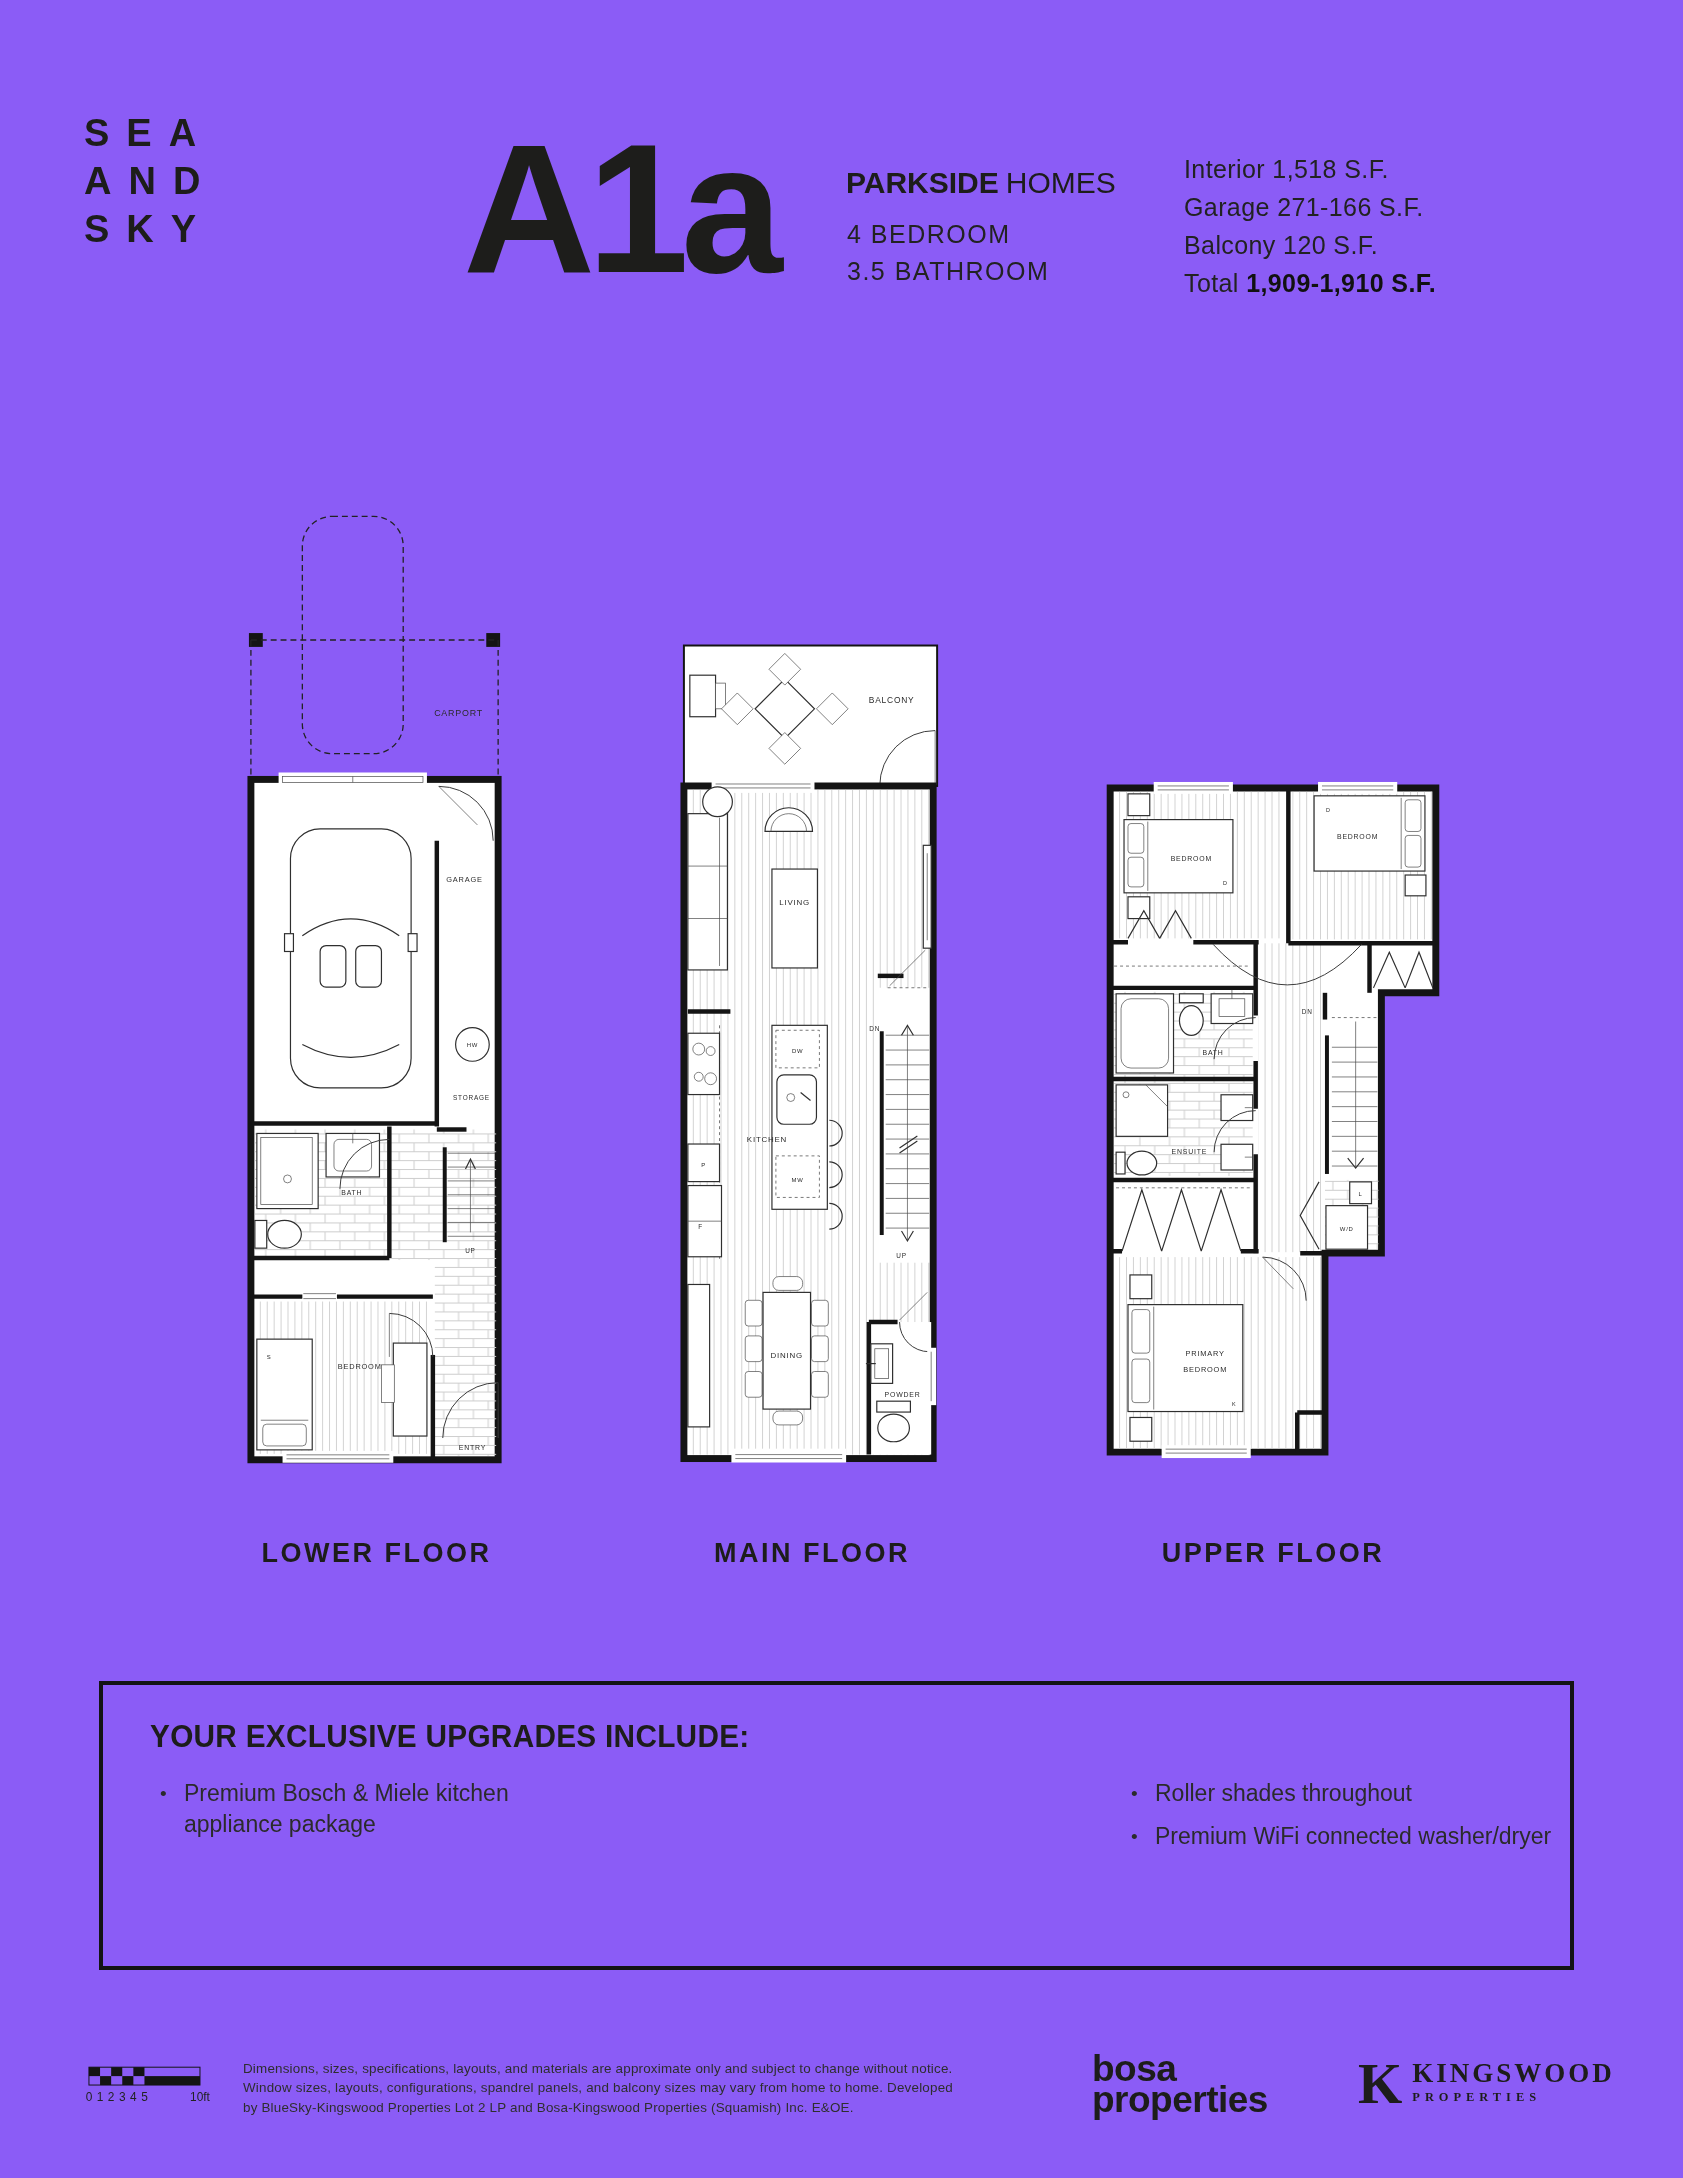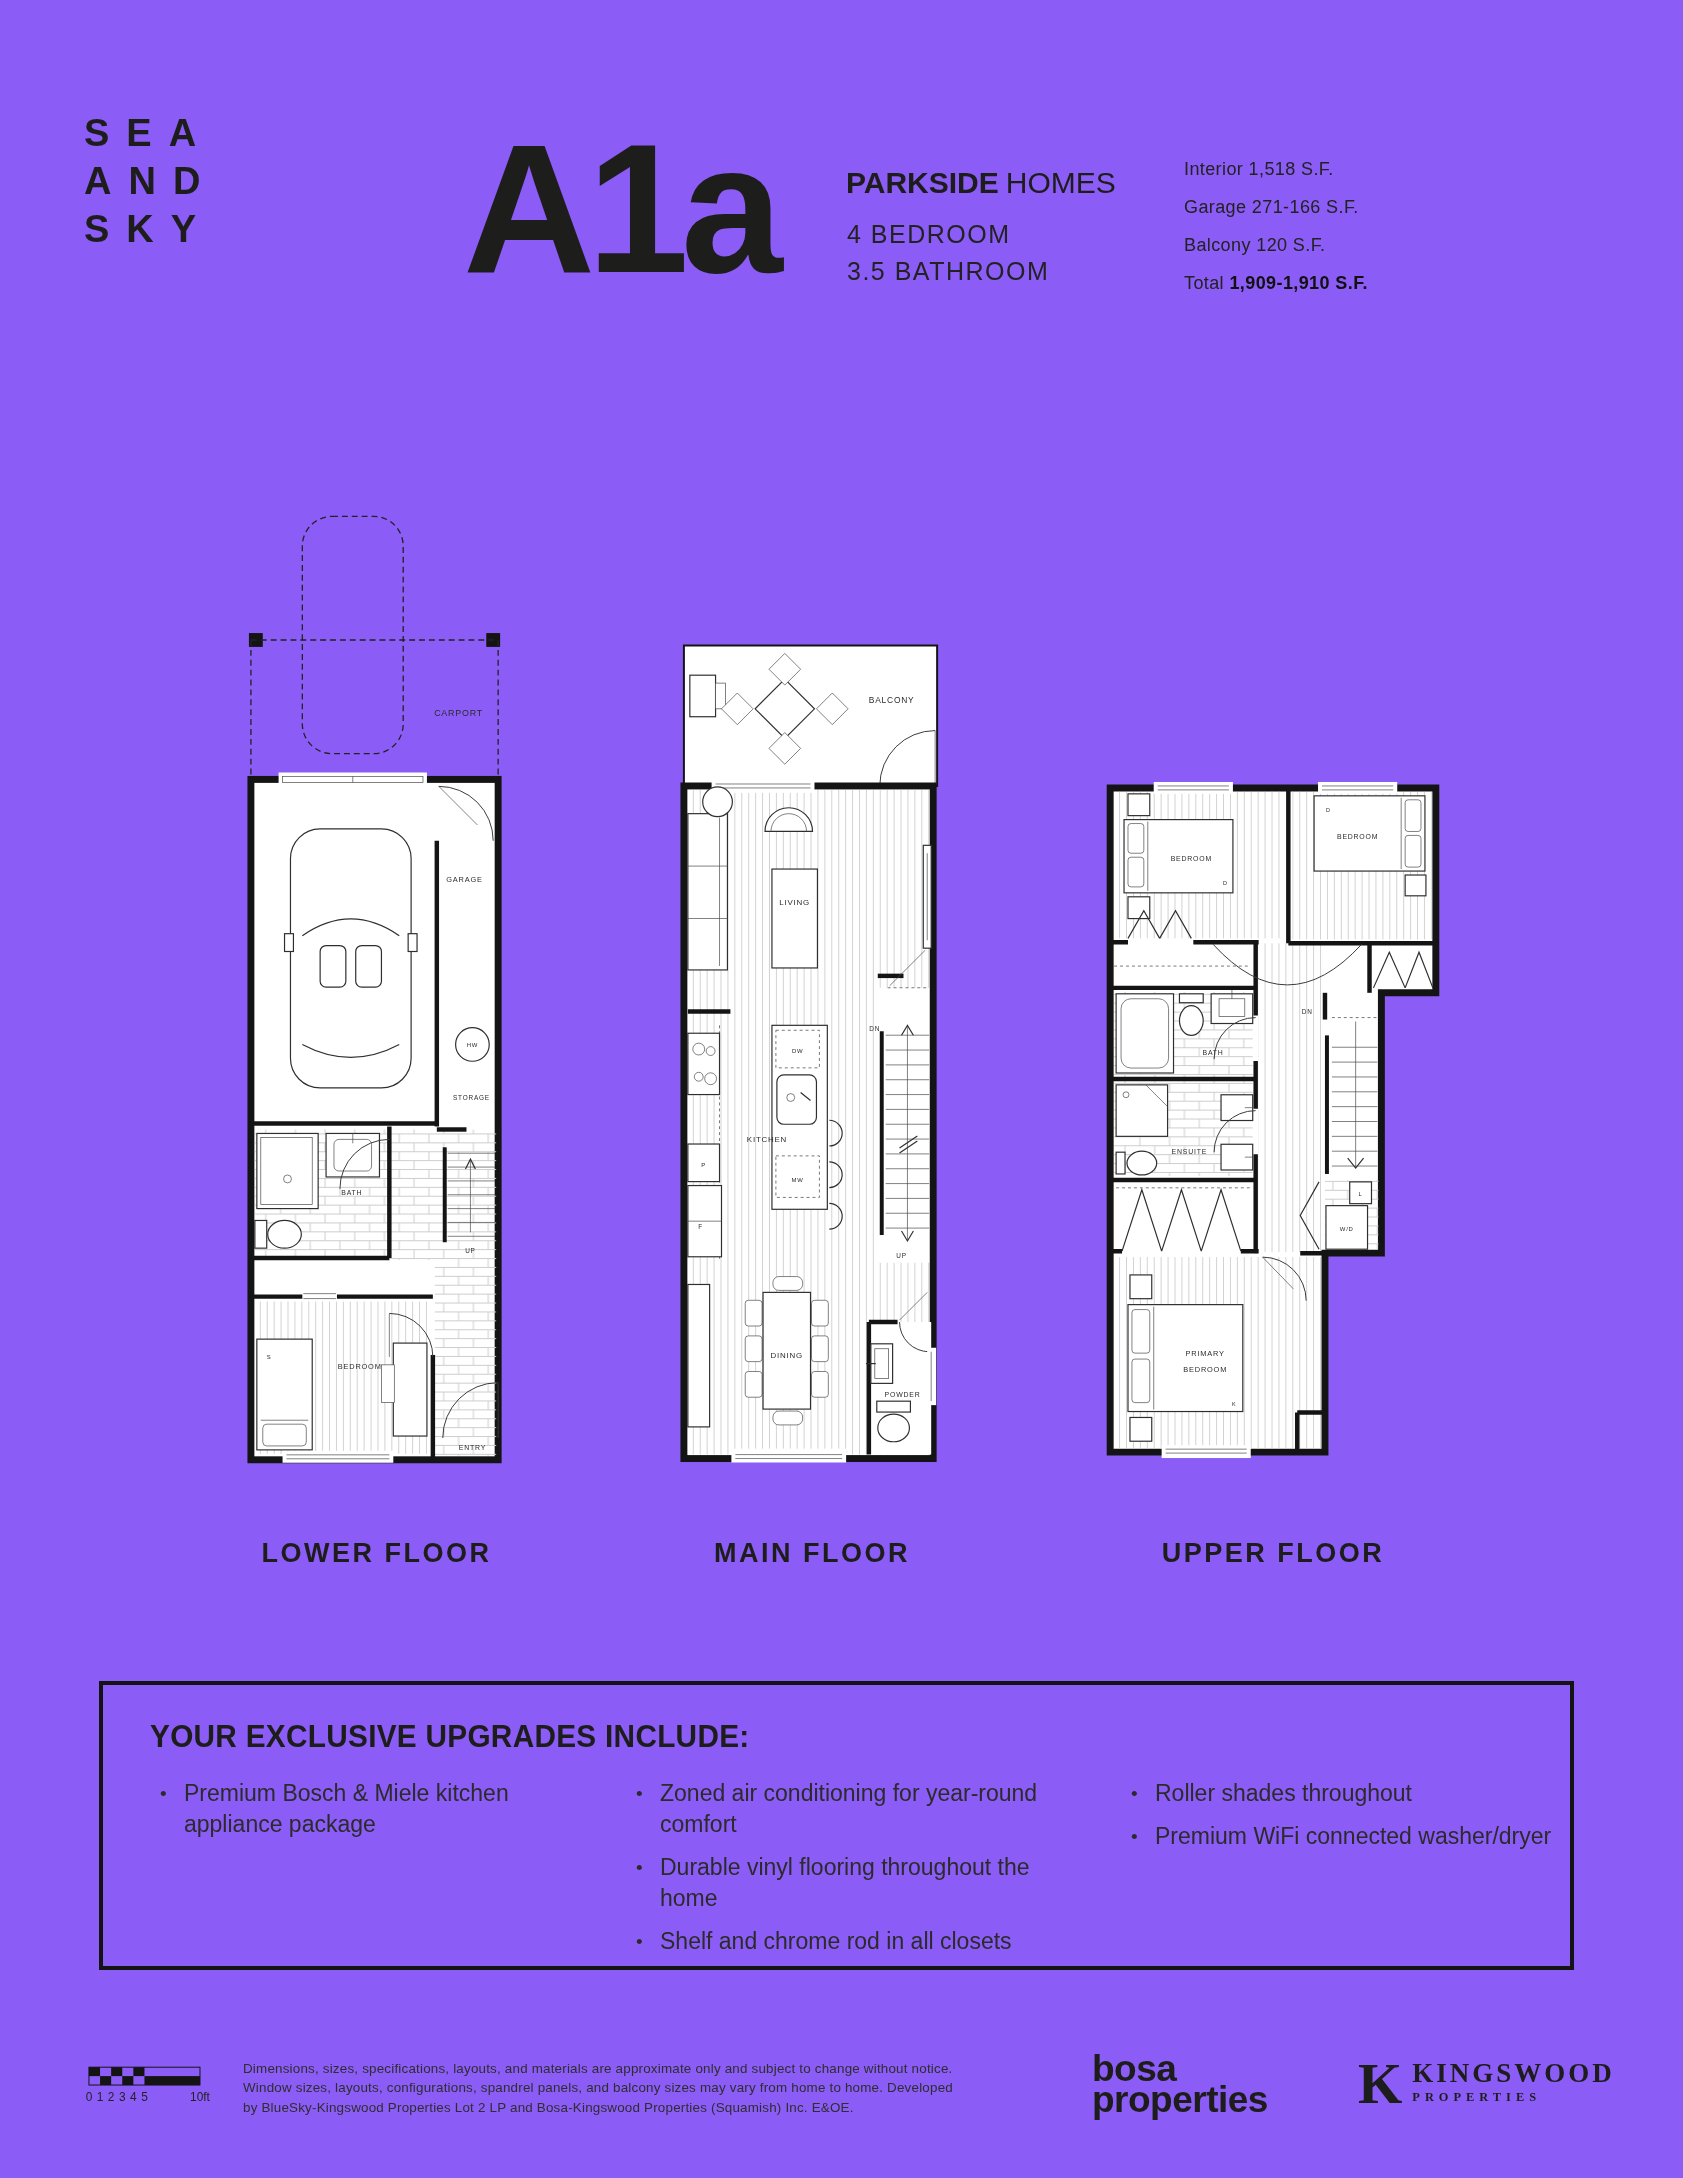--- a/index.html
+++ b/index.html
@@ -8,21 +8,21 @@
   
   .logo{position:absolute;left:84px;top:109px;font-size:38px;line-height:48px;
         letter-spacing:17px;font-weight:800;white-space:nowrap;}
   .logo .lt{font-weight:700;text-align:right;}
   .unit{position:absolute;left:463px;top:117px;font-size:183px;line-height:183px;
         font-weight:800;letter-spacing:-8px;}
   .brand{position:absolute;left:846px;top:166px;font-size:30px;font-weight:800;white-space:nowrap;}
   .brand .hm{font-weight:500;margin-left:7px;}
   .bb{position:absolute;left:847px;font-size:25px;letter-spacing:1.5px;color:#222;white-space:nowrap;}
   .bed{top:220px;text-align:right;} .bath{top:257px;}
-  .stats{position:absolute;left:1184px;top:150px;font-size:18px;line-height:38px;color:#222;
+  .stats{position:absolute;left:1184px;top:150px;font-size:25px;line-height:38px;color:#222;
          letter-spacing:0.4px;white-space:nowrap;}
   .stats b{font-weight:800;color:#111;}
   
   .fp{position:absolute;}
   .fp .w7{fill:#fff;stroke:#141414;stroke-width:7;}
   .fp .w4{fill:none;stroke:#141414;stroke-width:4.5;}
   .fp .w2{fill:#fff;stroke:#141414;stroke-width:2;}
   .fp .tn{fill:none;stroke:#2f2f2f;stroke-width:1.2;}
   .fp .tn5{fill:none;stroke:#4a4a4a;stroke-width:.7;}
   .fp .wf{fill:#fff;}
@@ -382,27 +382,20 @@
   <div class="floor-title" style="left:1102px;width:342px">UPPER FLOOR</div>
 
   
   <div class="upbox"></div>
   <div class="uptitle">YOUR EXCLUSIVE UPGRADES INCLUDE:</div>
   <div class="upcol c1">
     <ul>
       <li>Premium Bosch &amp; Miele kitchen appliance package</li>
     </ul>
   </div>
-  <div class="upcol c2">
-    <ul>
-      <li>Zoned air conditioning for year-round comfort</li>
-      <li>Durable vinyl flooring throughout the home</li>
-      <li>Shelf and chrome rod in all closets</li>
-    </ul>
-  </div>
   <div class="upcol c3">
     <ul>
       <li>Roller shades throughout</li>
       <li>Premium WiFi connected washer/dryer</li>
     </ul>
   </div>
 
   
   <svg class="scale" width="228" height="48" viewBox="0 0 230 48">
     <g transform="translate(6,2)">

